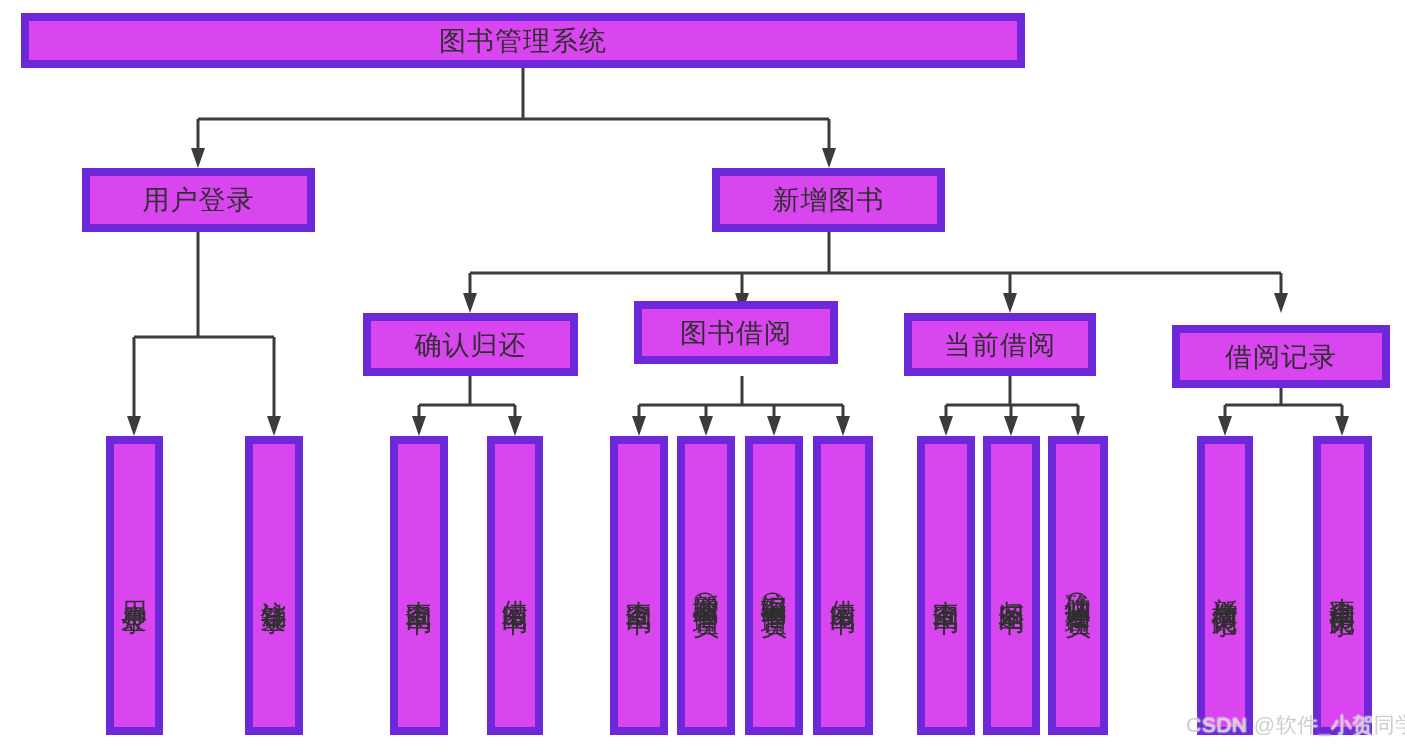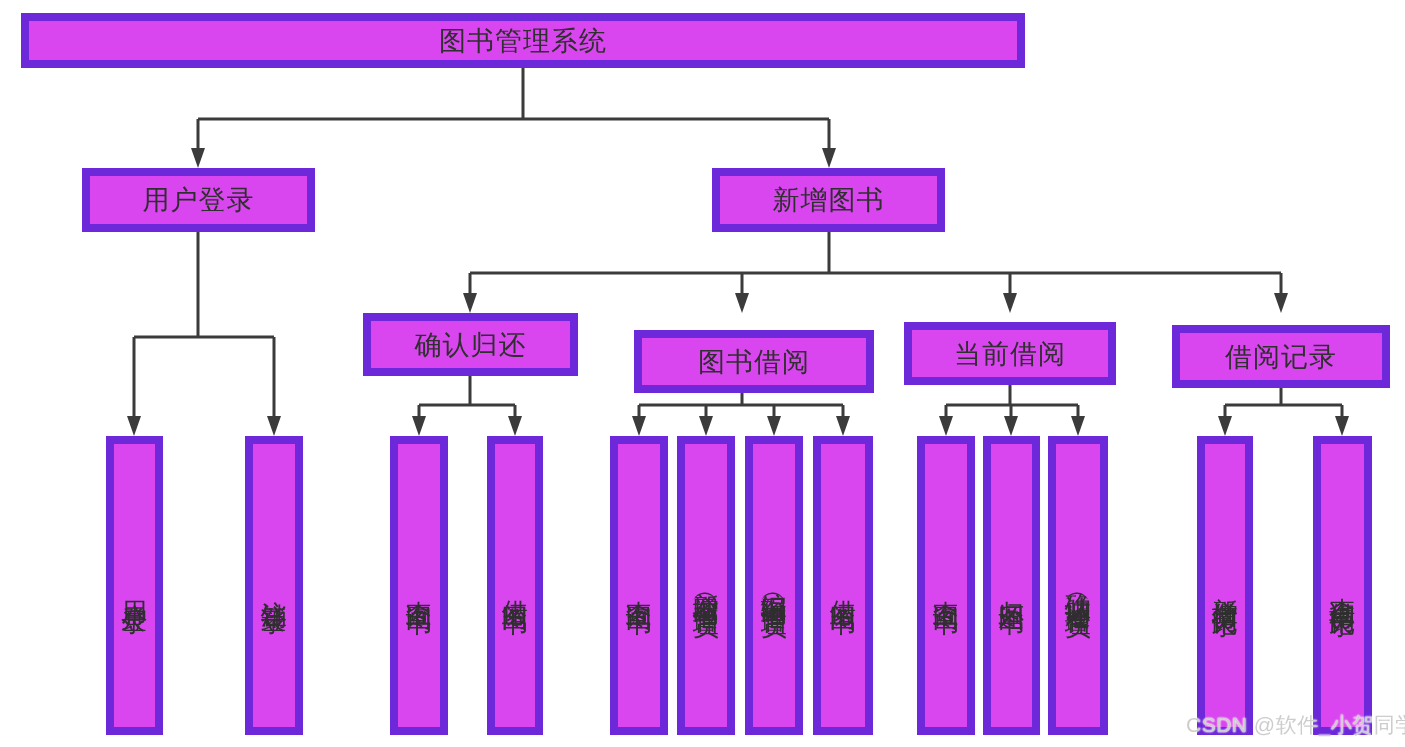--- a/index.html
+++ b/index.html
@@ -70,24 +70,24 @@
   <div class="node h" style="left:82px;top:168px;width:233px;height:64px">
     <span>用户登录</span>
   </div>
   <div class="node h" style="left:712px;top:168px;width:233px;height:64px">
     <span>新增图书</span>
   </div>
 
   <div class="node h" style="left:363px;top:313px;width:215px;height:63px">
     <span>确认归还</span>
   </div>
-  <div class="node h" style="left:634px;top:330px;width:240px;height:63px">
+  <div class="node h" style="left:634px;top:301px;width:204px;height:63px">
     <span>图书借阅</span>
   </div>
-  <div class="node h" style="left:904px;top:322px;width:212px;height:63px">
+  <div class="node h" style="left:904px;top:313px;width:192px;height:63px">
     <span>当前借阅</span>
   </div>
   <div class="node h" style="left:1172px;top:325px;width:218px;height:63px">
     <span>借阅记录</span>
   </div>
 
   <div class="node v" style="left:106px;top:436px;width:57px;height:299px">
     <span class="vtext">用户登录</span>
   </div>
   <div class="node v" style="left:245px;top:436px;width:58px;height:299px">

